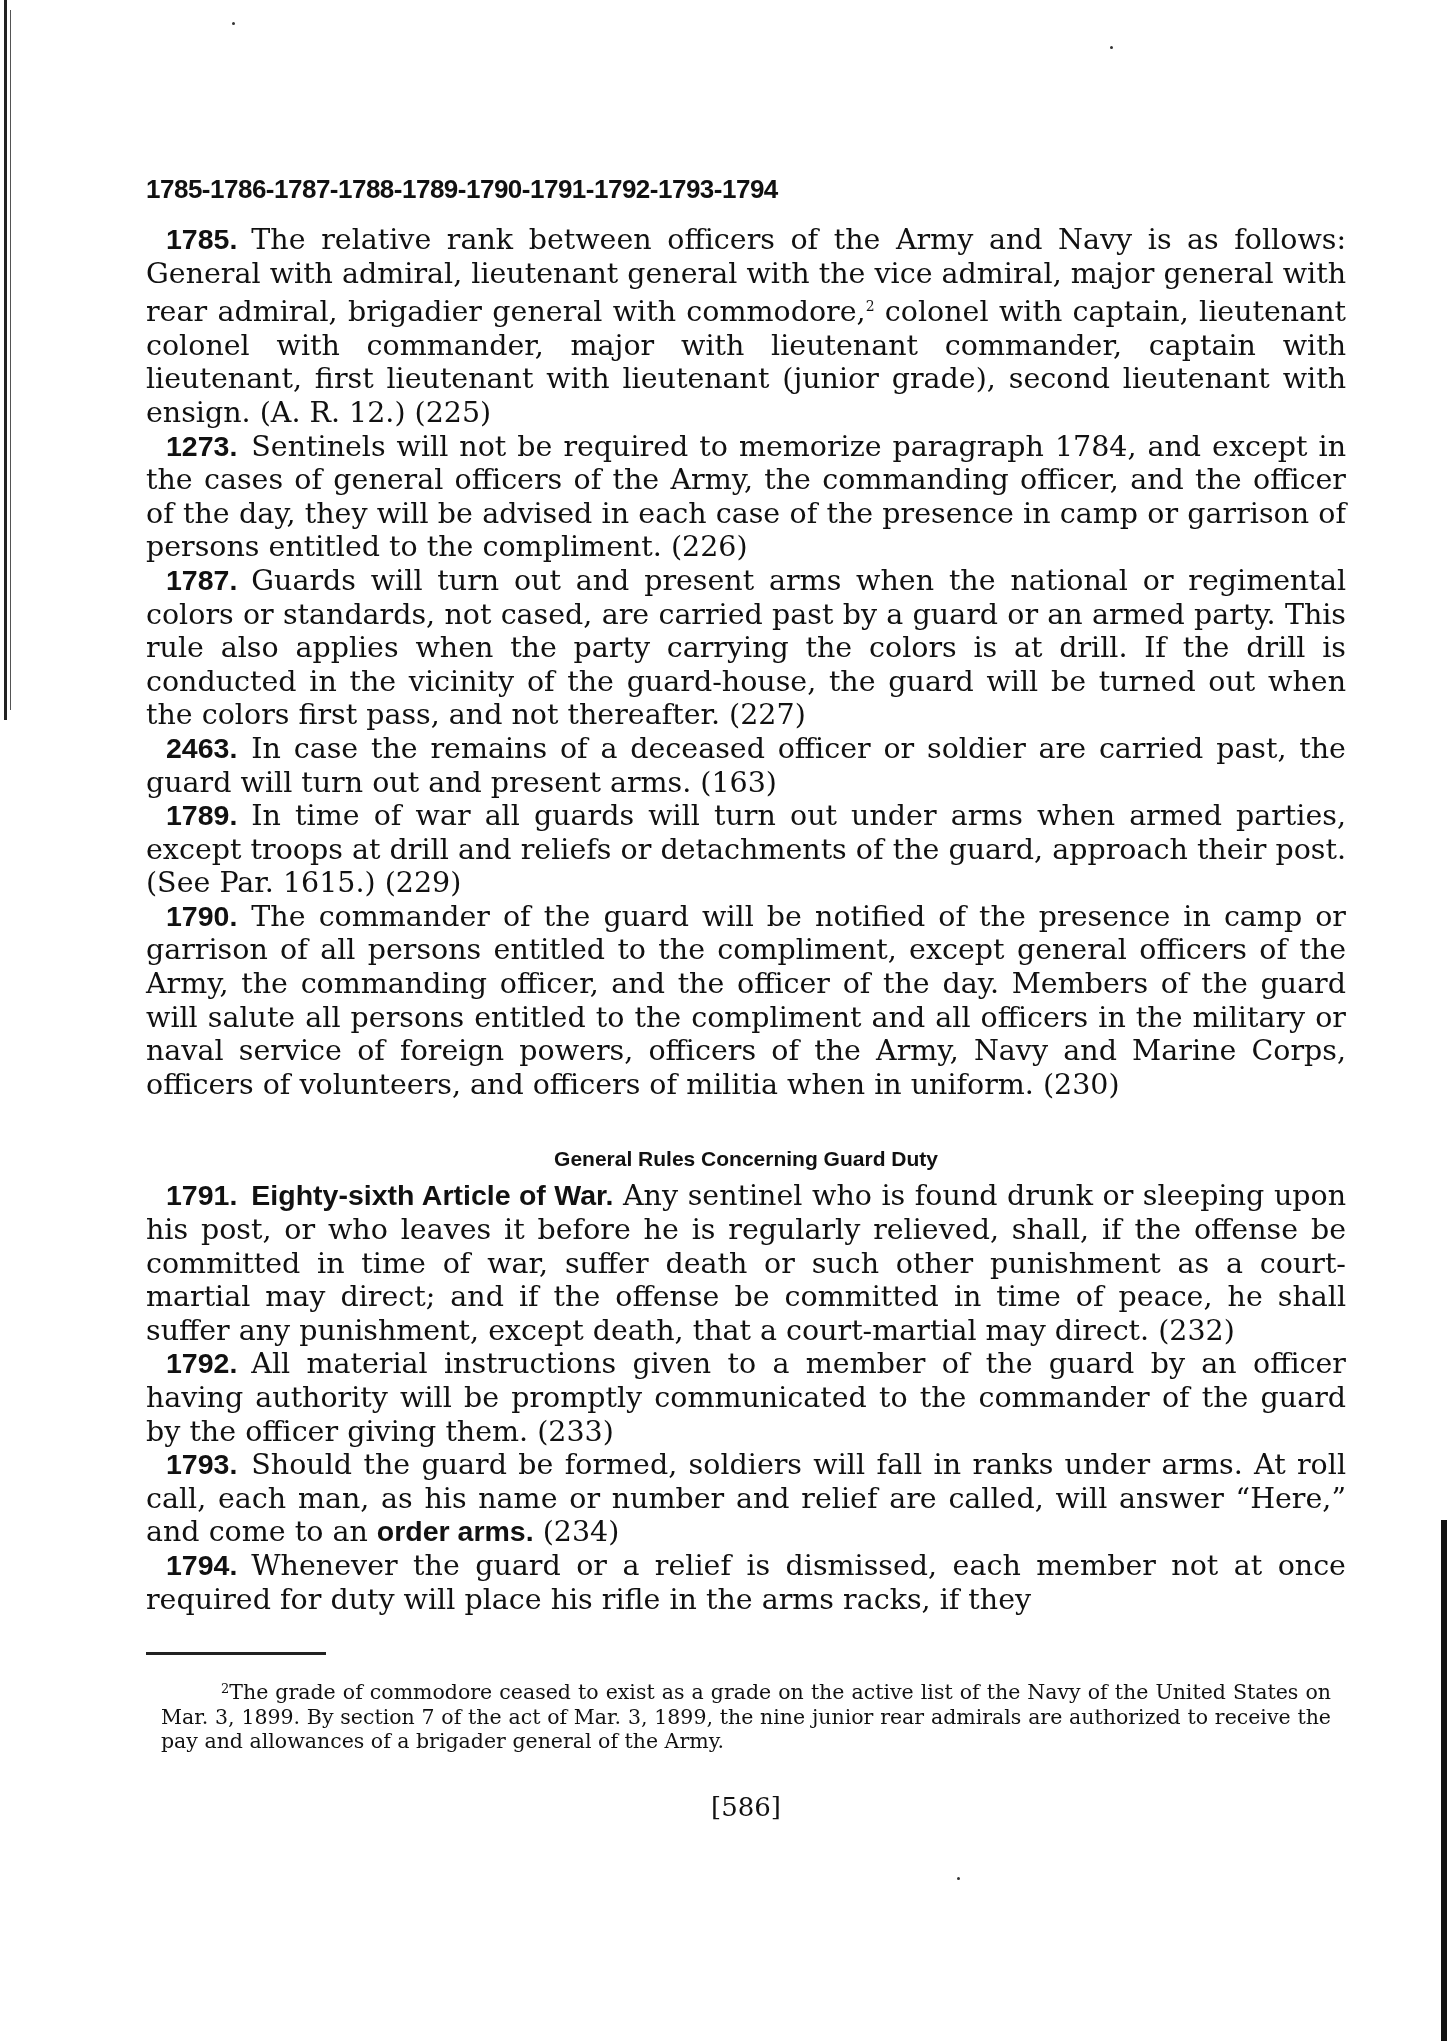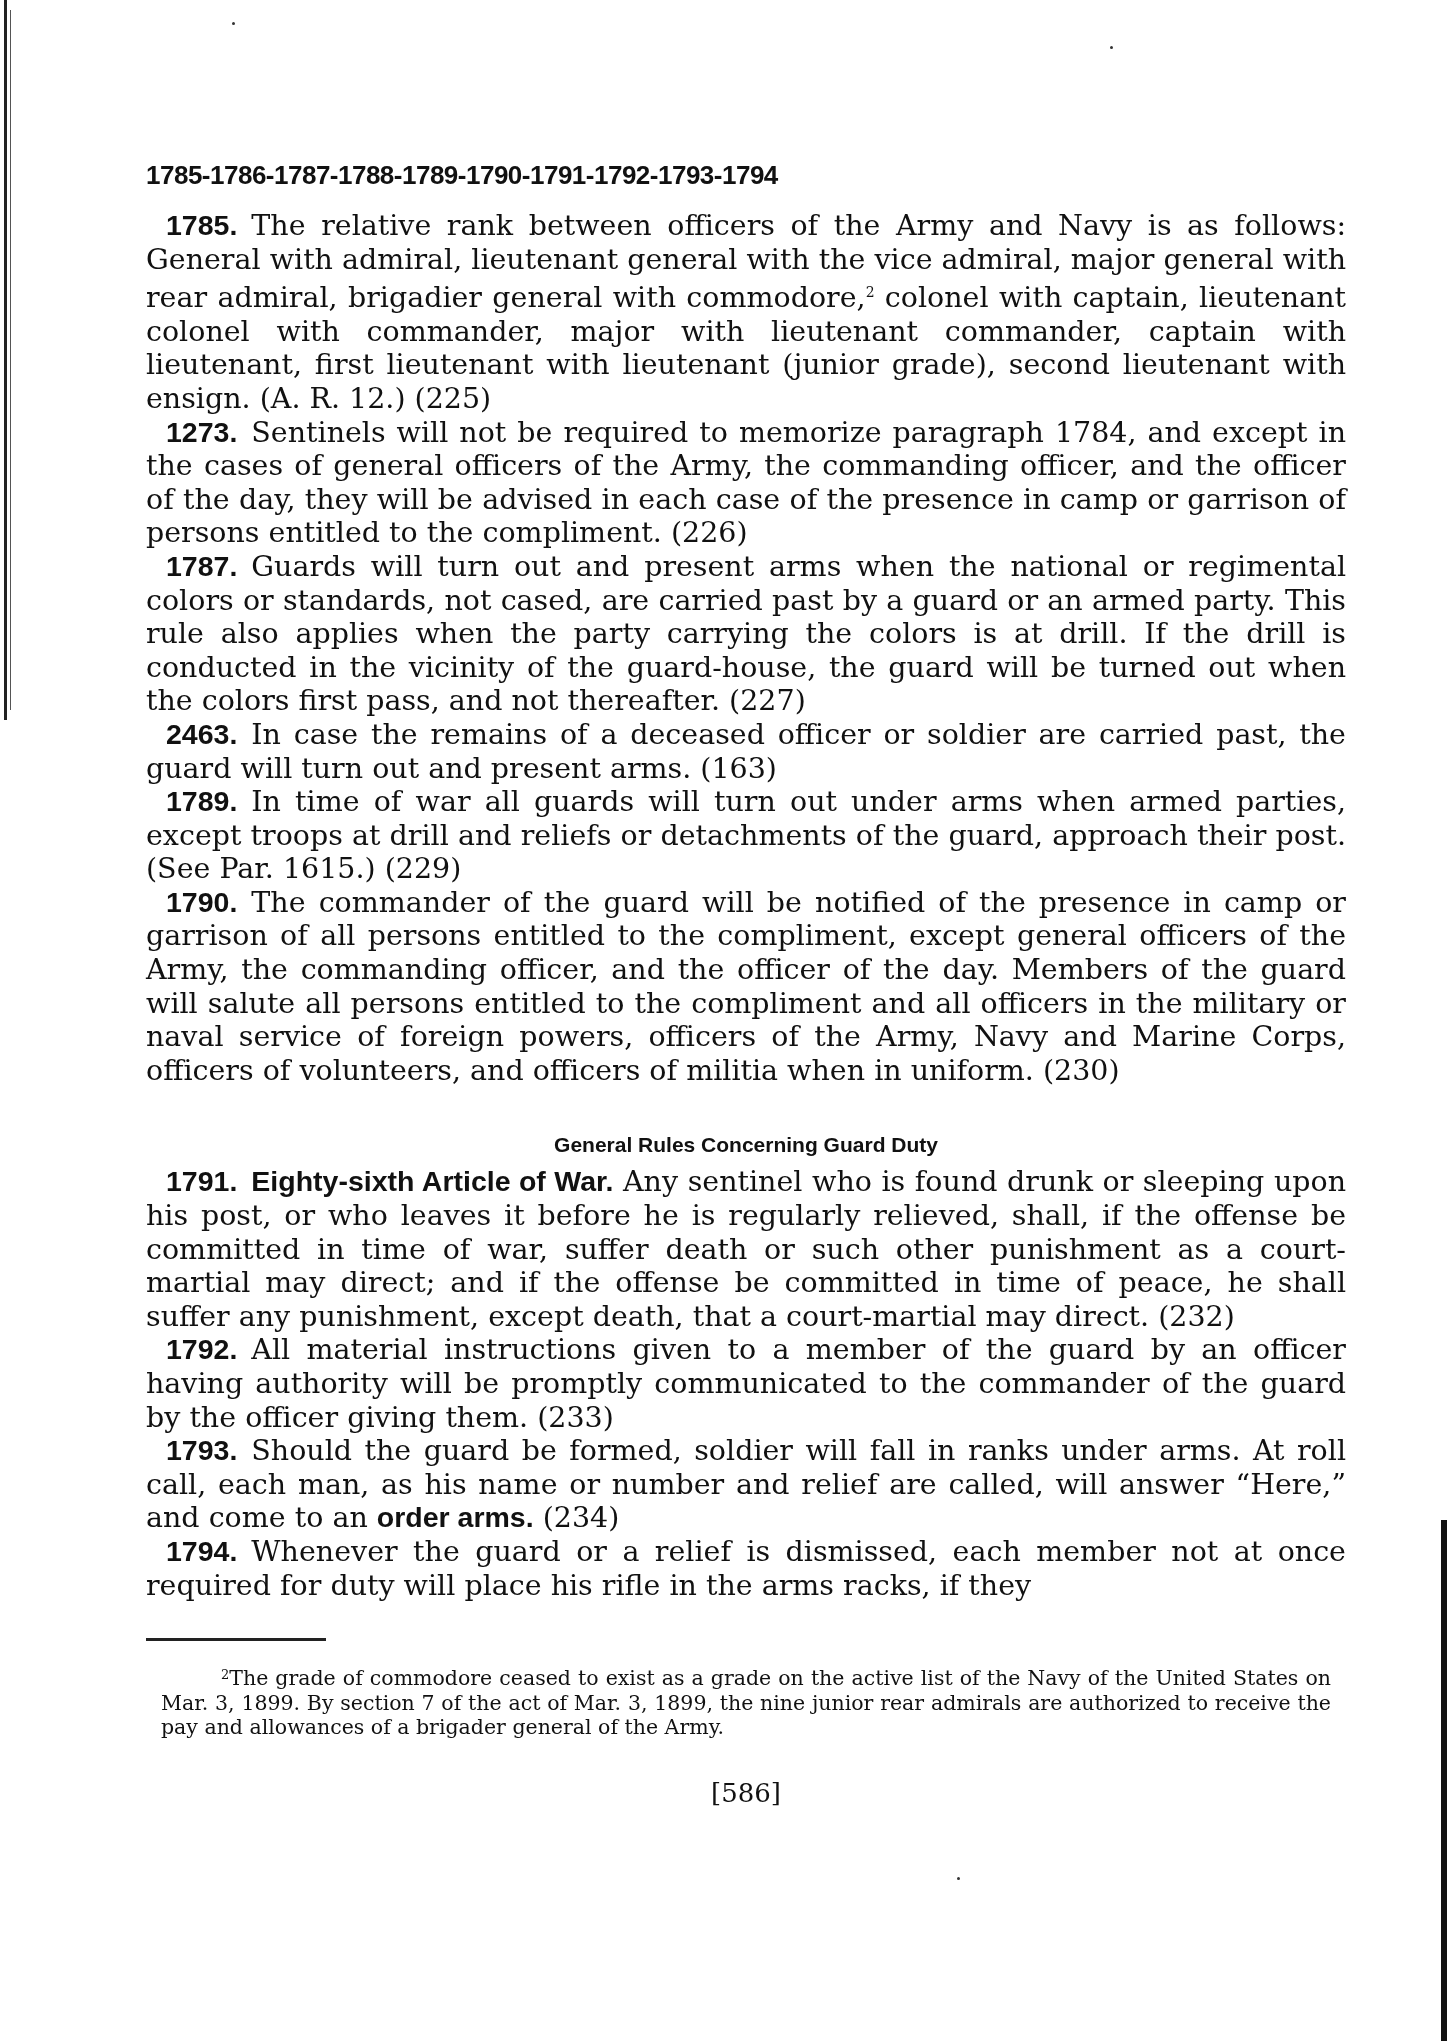--- a/index.html
+++ b/index.html
@@ -35,21 +35,21 @@
       position: absolute;
       right: 0;
       top: 1520px;
       width: 6px;
       height: 521px;
       background: #111;
     }
     .page {
       position: absolute;
       left: 146px;
-      top: 160px;
+      top: 174px;
       width: 1200px;
     }
     .running-head {
       font-family: "Liberation Sans", sans-serif;
       font-weight: bold;
       font-size: 26px;
       letter-spacing: -0.5px;
       margin: 0 0 18px 0;
     }
     .para {
@@ -155,21 +155,21 @@
 
   <p class="para">
     <span class="num">1791.</span><span class="bold-title">Eighty-sixth Article of War.</span> <span>Any sentinel who is found drunk or sleeping upon his post, or who leaves it before he is regularly relieved, shall, if the offense be committed in time of war, suffer death or such other punishment as a court-martial may direct; and if the offense be committed in time of peace, he shall suffer any punishment, except death, that a court-martial may direct. (232)</span>
   </p>
 
   <p class="para">
     <span class="num">1792.</span><span>All material instructions given to a member of the guard by an officer having authority will be promptly communicated to the commander of the guard by the officer giving them. (233)</span>
   </p>
 
   <p class="para">
-    <span class="num">1793.</span><span>Should the guard be formed, soldier will fall in ranks under arms. At roll call, each man, as his name or number and relief are called, will answer “Here,” and come to an</span> <span class="bold-inline">order arms.</span><span> (234)</span>
+    <span class="num">1793.</span><span>Should the guard be formed, soldiers will fall in ranks under arms. At roll call, each man, as his name or number and relief are called, will answer “Here,” and come to an</span> <span class="bold-inline">order arms.</span><span> (234)</span>
   </p>
 
   <p class="para">
     <span class="num">1794.</span><span>Whenever the guard or a relief is dismissed, each member not at once required for duty will place his rifle in the arms racks, if they</span>
   </p>
 
   <div class="footnote-rule"></div>
 
   <p class="footnote">
     <sup>2</sup><span>The grade of commodore ceased to exist as a grade on the active list of the Navy of the United States on Mar. 3, 1899. By section 7 of the act of Mar. 3, 1899, the nine junior rear admirals are authorized to receive the pay and allowances of a brigader general of the Army.</span>

